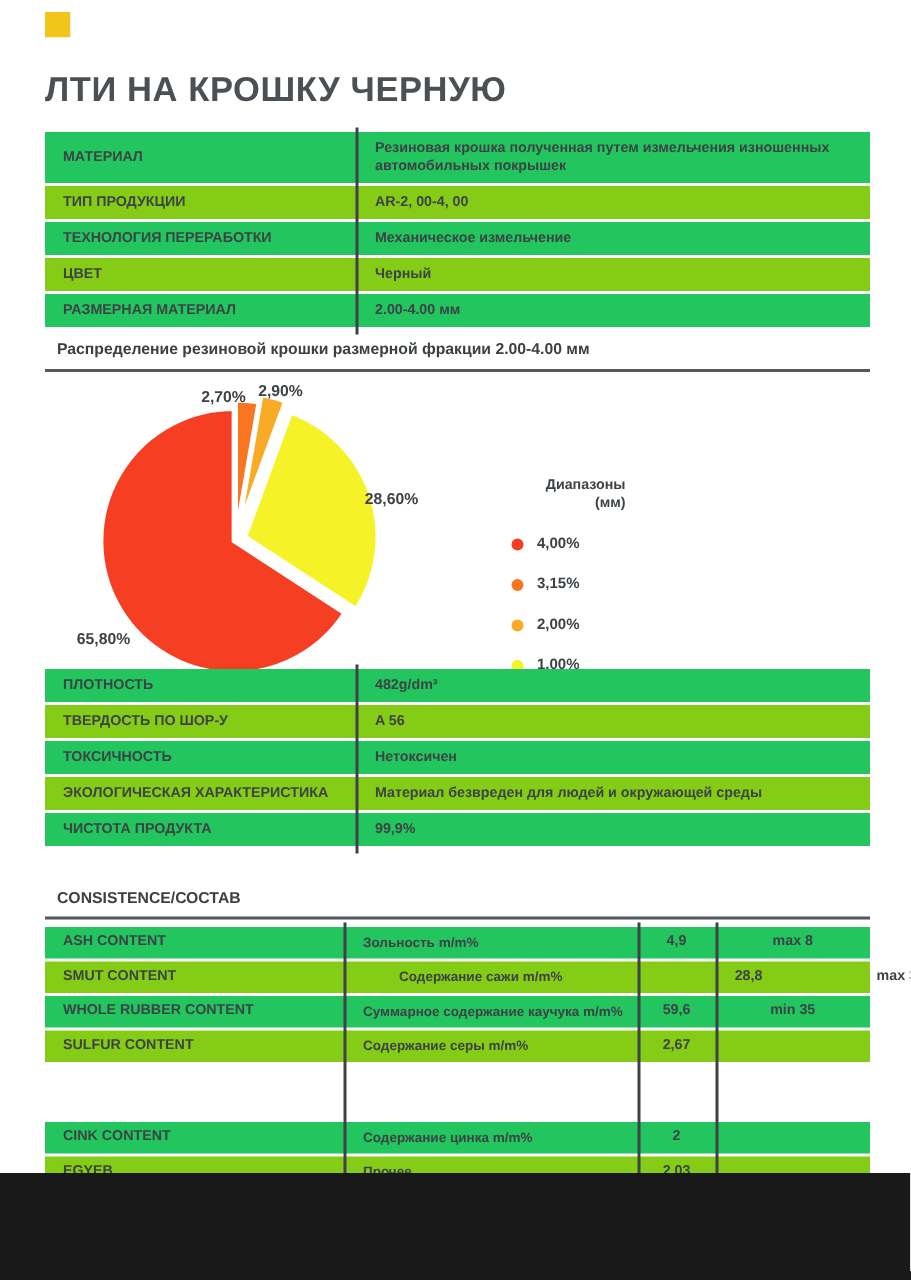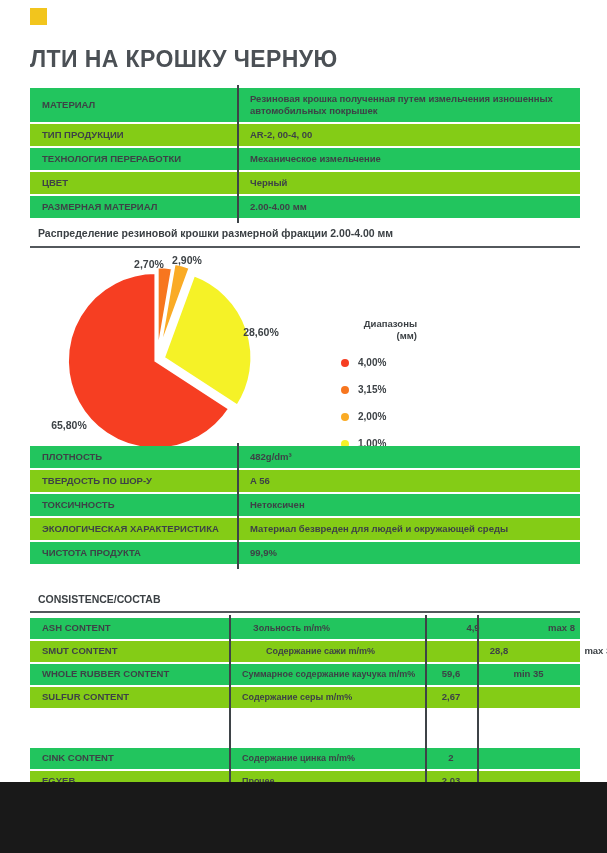--- a/index.html
+++ b/index.html
@@ -139,21 +139,21 @@
       </div>
     </div>
 
   <div class="section-title" style="top:593px;">CONSISTENCE/СОСТАВ</div>
   <div class="section-rule" style="top:611px;"></div>
 
   <div class="tbl" style="top:618px;">
     <div class="vline" style="left:199px;"></div>
     <div class="vline" style="left:395px;"></div>
     <div class="vline" style="left:447px;"></div>
-  <div class="trow four odd" style="height: 21px; gap: 11px;">
+  <div class="trow four odd" style="height: 21px;">
         <div class="cell c-label">ASH CONTENT</div>
         <div class="cell c-desc">Зольность m/m%</div>
         <div class="cell c-num">4,9</div>
         <div class="cell c-lim">max 8</div>
       </div>
       <div class="trow four even" style="height: 21px; gap: 24px;">
         <div class="cell c-label">SMUT CONTENT</div>
         <div class="cell c-desc">Содержание сажи m/m%</div>
         <div class="cell c-num">28,8</div>
         <div class="cell c-lim">max 35</div>

